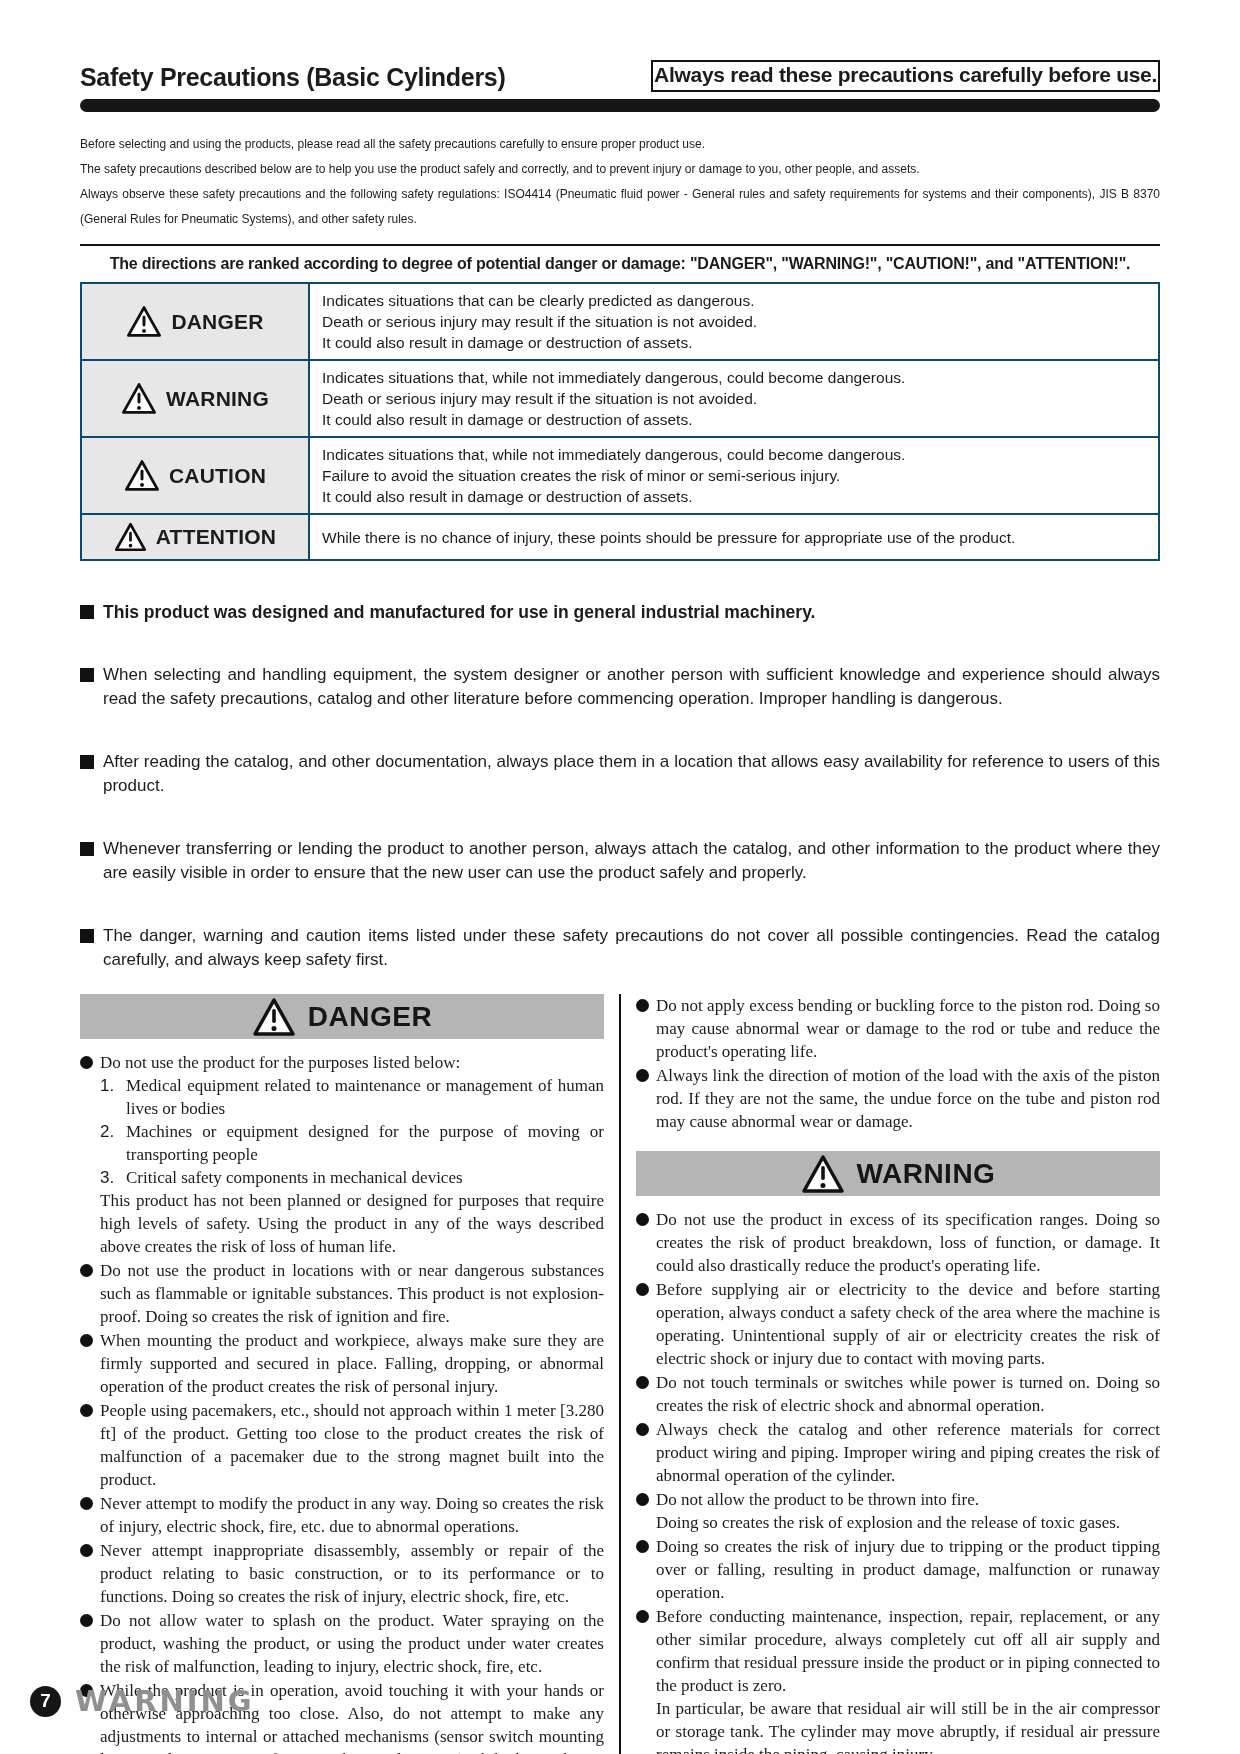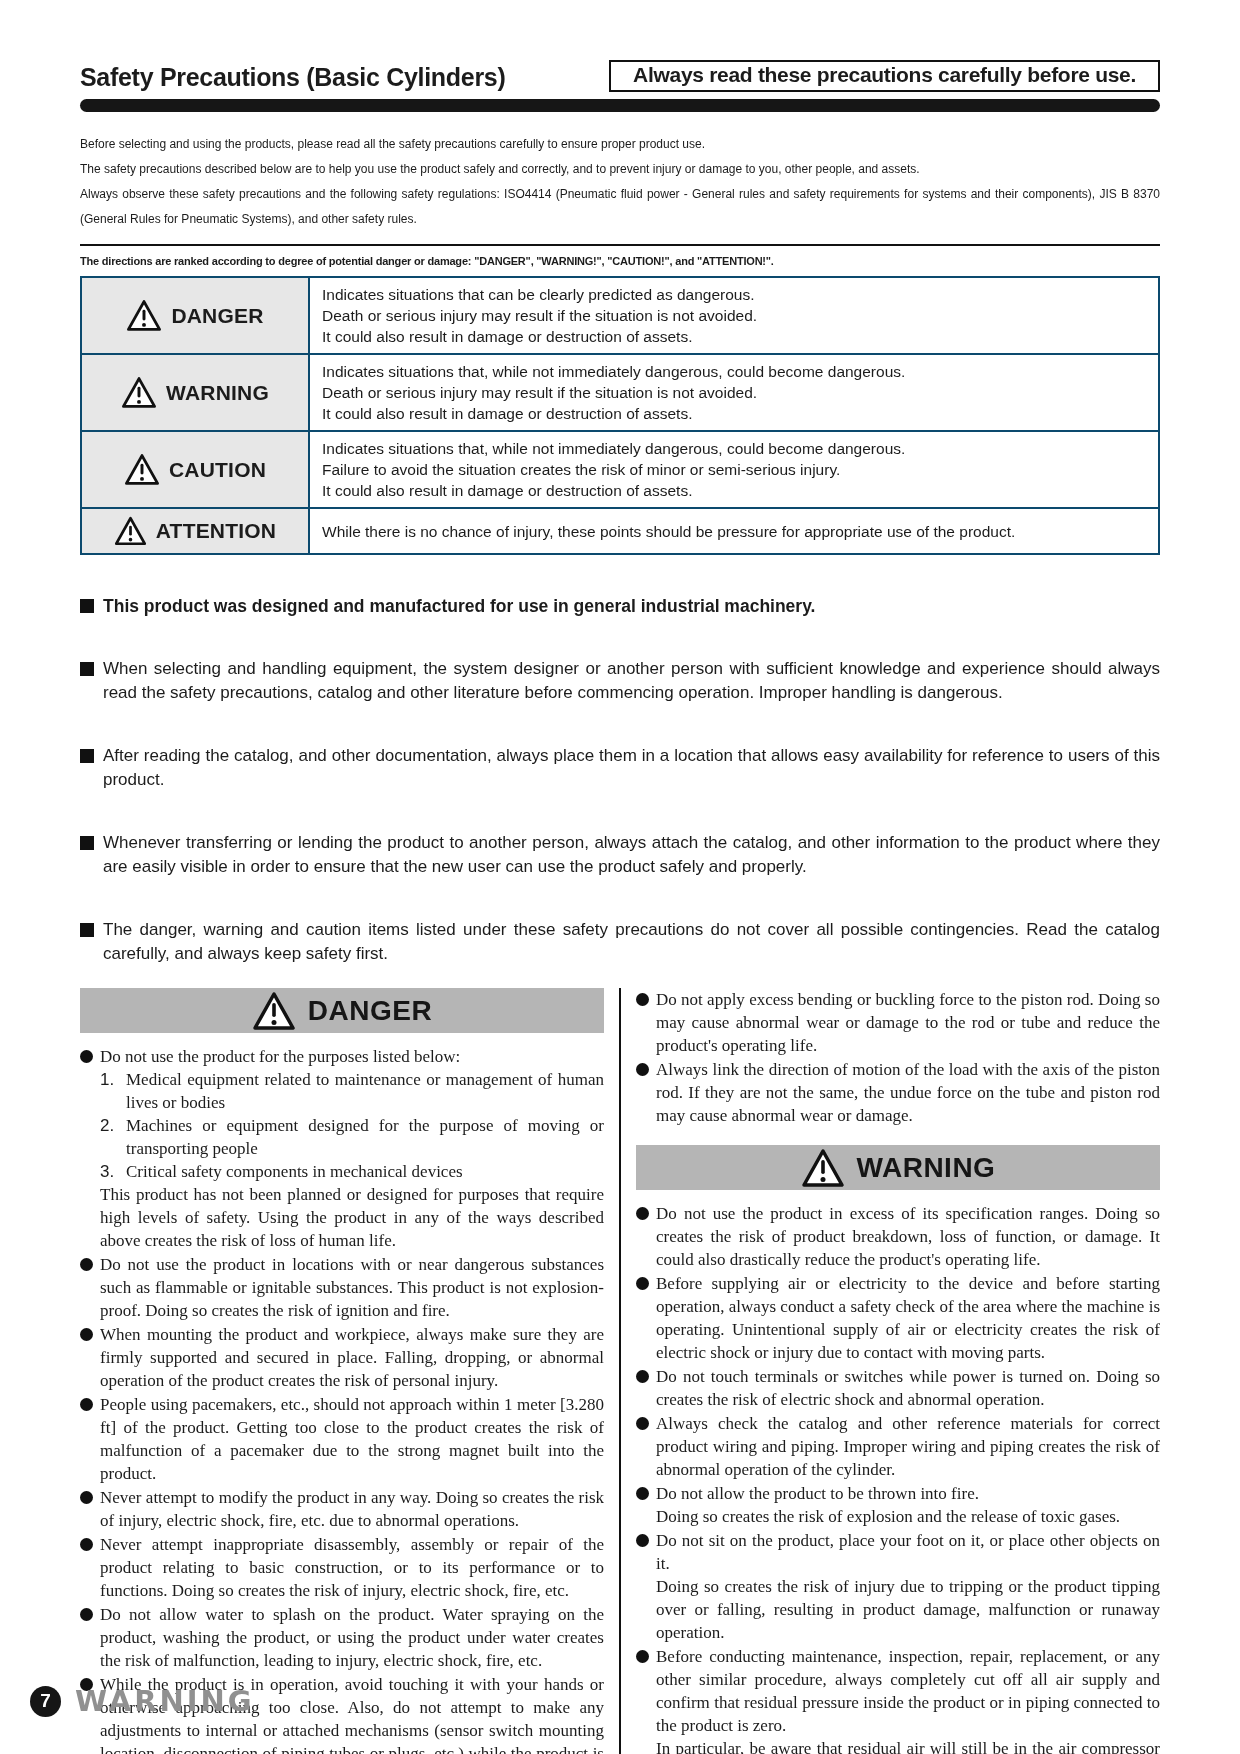--- a/index.html
+++ b/index.html
@@ -4,29 +4,29 @@
 <style>
   * { box-sizing: border-box; }
   html,body { margin:0; padding:0; background:#ffffff; }
   body { font-family:"Liberation Sans", sans-serif; color:#1c1c1c; }
   .page { position:relative; width:1195px; height:1754px; background:#fff; overflow:hidden; }
   .content { position:absolute; left:80px; top:0; width:1080px; }
 
   
   .header-row { display:flex; justify-content:space-between; align-items:flex-end; padding-top:60px; }
   .title { font-size:25px; font-weight:bold; letter-spacing:-0.3px; }
-  .notice-box { border:2.5px solid #111; padding:1px 22px 3px; font-size:21px; font-weight:bold; letter-spacing:-0.3px; }
+  .notice-box { border:2.5px solid #111; padding:1px 1px 3px; font-size:21px; font-weight:bold; letter-spacing:-0.3px; }
   .black-bar { height:13px; background:#161616; border-radius:7px; margin-top:7px; }
 
   
   .intro { margin-top:20px; font-size:12px; line-height:25px; }
   .intro p { margin:0; text-align:justify; }
 
   .thin-rule { border:none; border-top:2px solid #111; margin:12px 0 9px; }
-  .ranked { margin:0 0 9px; font-size:11px; font-weight:bold; letter-spacing:-0.2px; }
+  .ranked { margin:0 0 9px; font-size:16px; font-weight:bold; letter-spacing:-0.2px;text-align:center; }
 
   
   .sev-table { width:100%; border-collapse:collapse; }
   .sev-table td { border:2px solid #0c4a6e; }
   .sev-label-cell { width:228px; background:#e7e7e7; text-align:center; vertical-align:middle; }
   .sev-label-inner { display:flex; align-items:center; justify-content:center; gap:9px; }
   .sev-label { font-size:21px; font-weight:bold; letter-spacing:0.2px; }
   .sev-desc { padding:6px 12px; font-size:15.5px; line-height:21px; vertical-align:middle; }
   .row-tall { height:66px; }
   .row-short { height:46px; }
@@ -284,21 +284,20 @@
             <span class="dot"></span>
             <p>Always check the catalog and other reference materials for correct product wiring and piping. Improper wiring and piping creates the risk of abnormal operation of the cylinder.</p>
           </div>
         <div class="item">
           <span class="dot"></span>
           <p>Do not allow the product to be thrown into fire.</p>
           <p>Doing so creates the risk of explosion and the release of toxic gases.</p>
         </div>
         <div class="item">
           <span class="dot"></span>
-          <p>Do not sit on the product, place your foot on it, or place other objects on it.</p>
           <p>Doing so creates the risk of injury due to tripping or the product tipping over or falling, resulting in product damage, malfunction or runaway operation.</p>
         </div>
         <div class="item">
           <span class="dot"></span>
           <p>Before conducting maintenance, inspection, repair, replacement, or any other similar procedure, always completely cut off all air supply and confirm that residual pressure inside the product or in piping connected to the product is zero.</p>
           <p>In particular, be aware that residual air will still be in the air compressor or storage tank. The cylinder may move abruptly, if residual air pressure remains inside the piping, causing injury.</p>
         </div>
         <div class="item">
             <span class="dot"></span>
             <p>Do not use the cylinder as a device to absorb the shock or vibration of machinery. Doing so may create the risk of injury or the breakdown of the machinery.</p>

